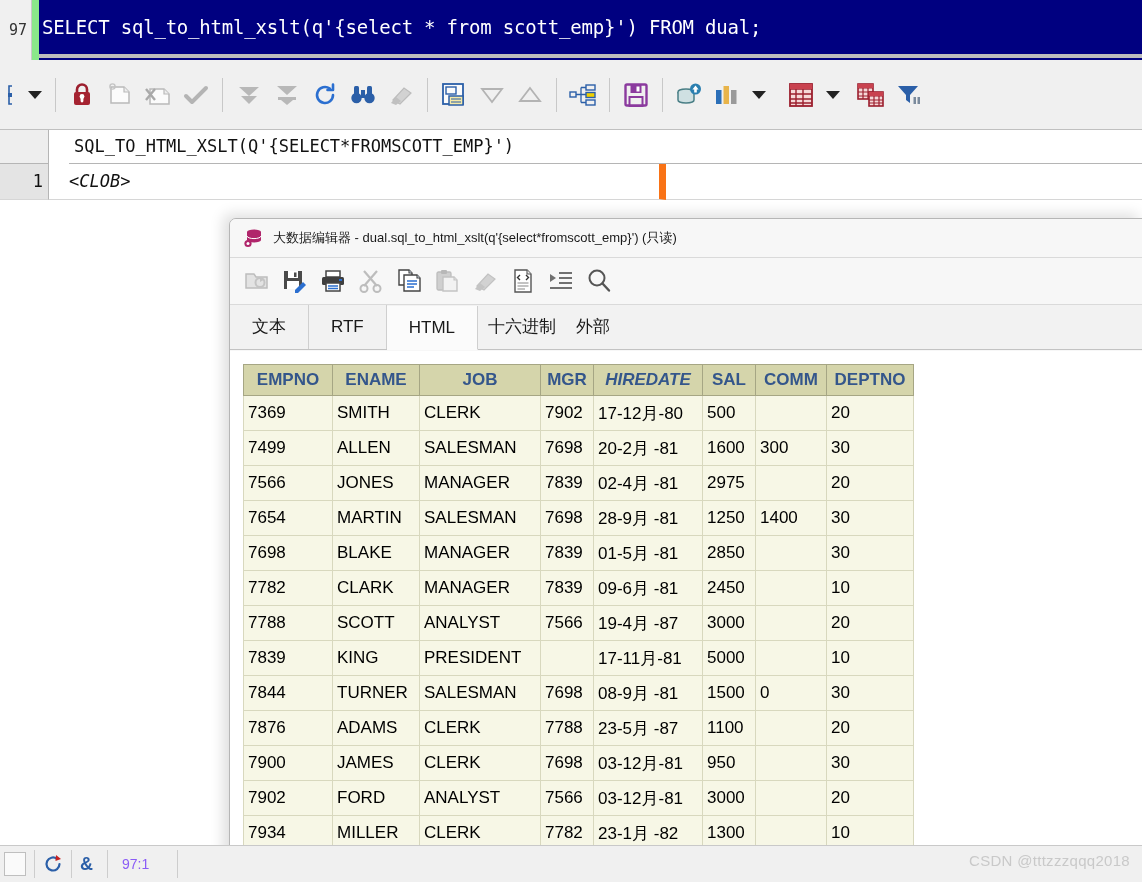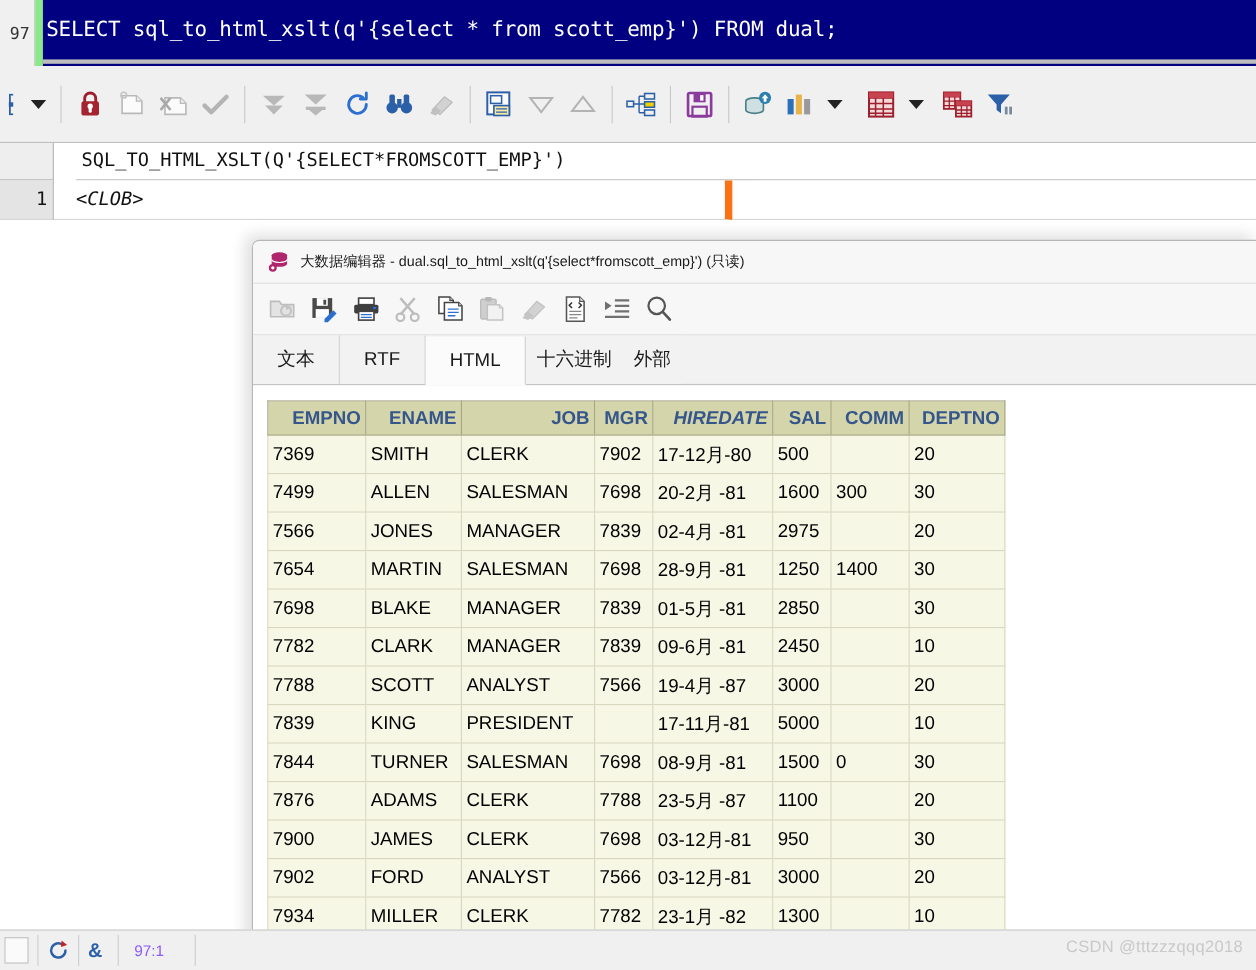--- a/index.html
+++ b/index.html
@@ -96,21 +96,21 @@
     position:absolute;left:0;top:132px;right:0;bottom:0;
     background:#ffffff;overflow:hidden;padding:13px 0 0 13px;box-sizing:border-box;
   }
 
   
   #emp-table{border-collapse:collapse;font-size:17px;color:#000;
     border:1px solid #a6a684;}
   #emp-table th{
     background:#d5d5ab;color:#34568b;font-weight:bold;
     border:1px solid #a6a684;padding:2px 4px;
-    text-align:right;height:26px;white-space:nowrap;
+    text-align:center;height:26px;white-space:nowrap;
   }
   #emp-table td{
     background:#f7f7e6;border:1px solid #d8d8be;
     padding:2px 4px;height:30px;white-space:nowrap;text-align:left;
     vertical-align:middle;
   }
   #emp-table th.c-empno{width:80px;}
   #emp-table th.c-ename{width:78px;}
   #emp-table th.c-job{width:112px;}
   #emp-table th.c-mgr{width:44px;}

